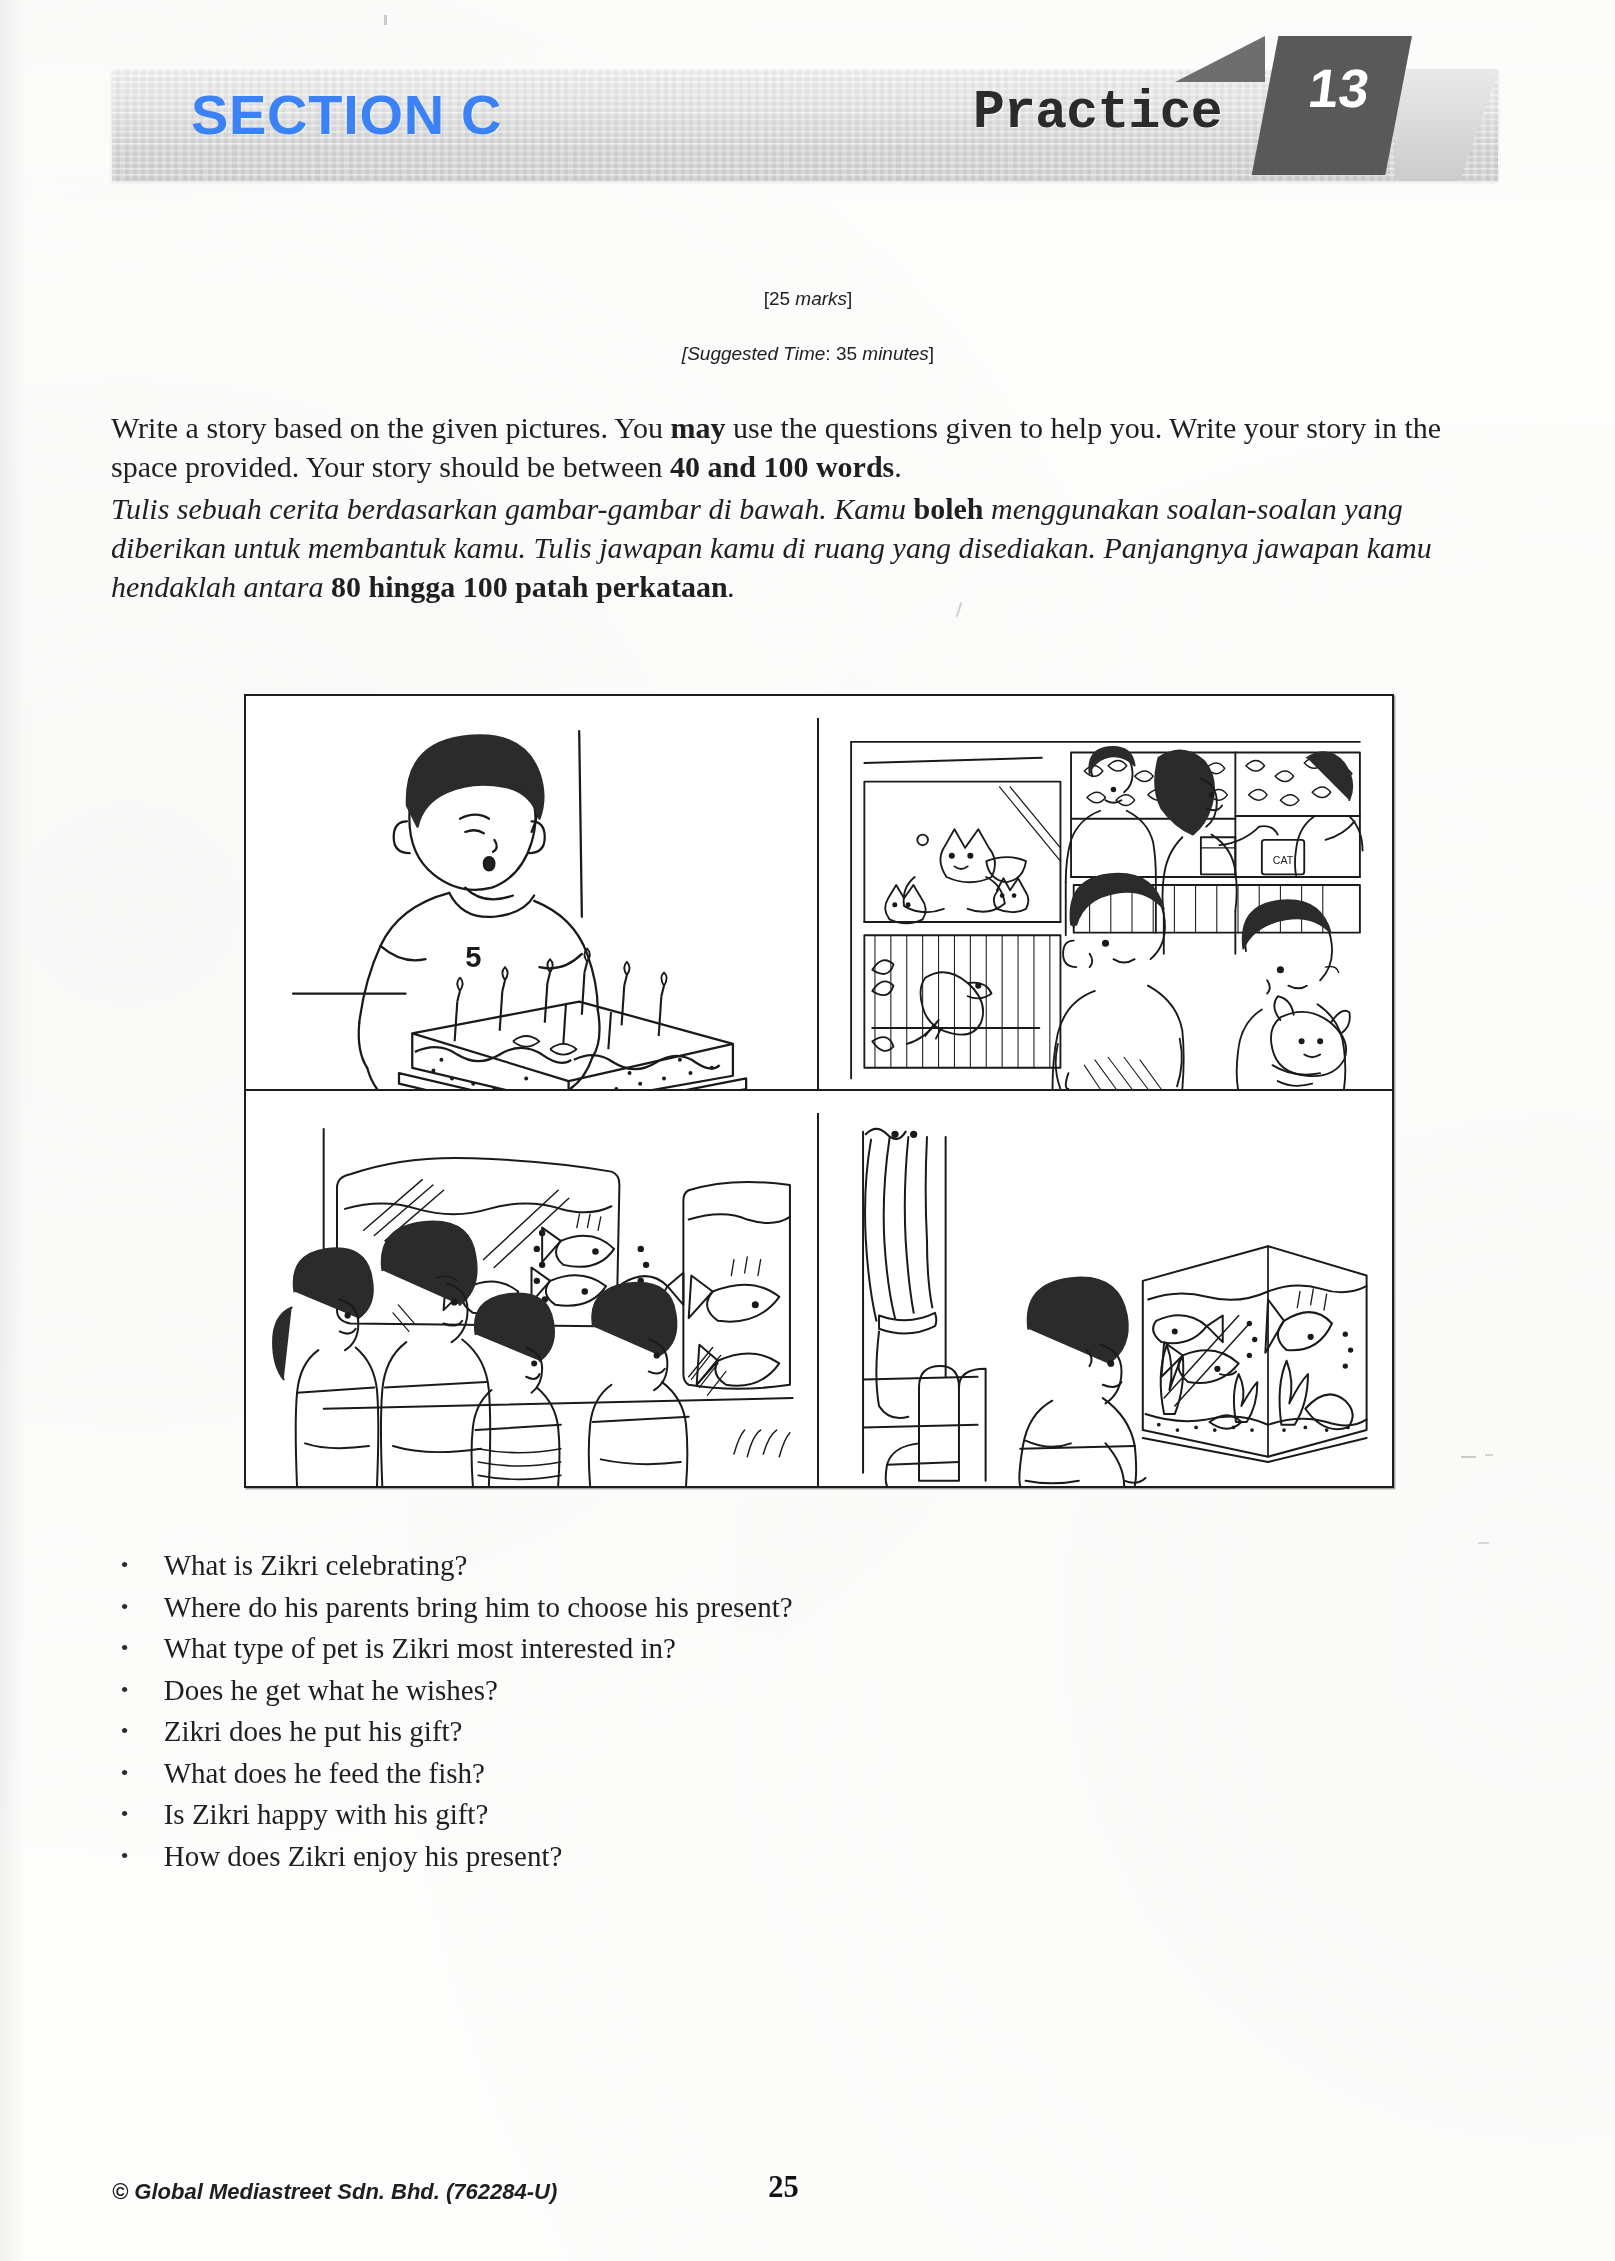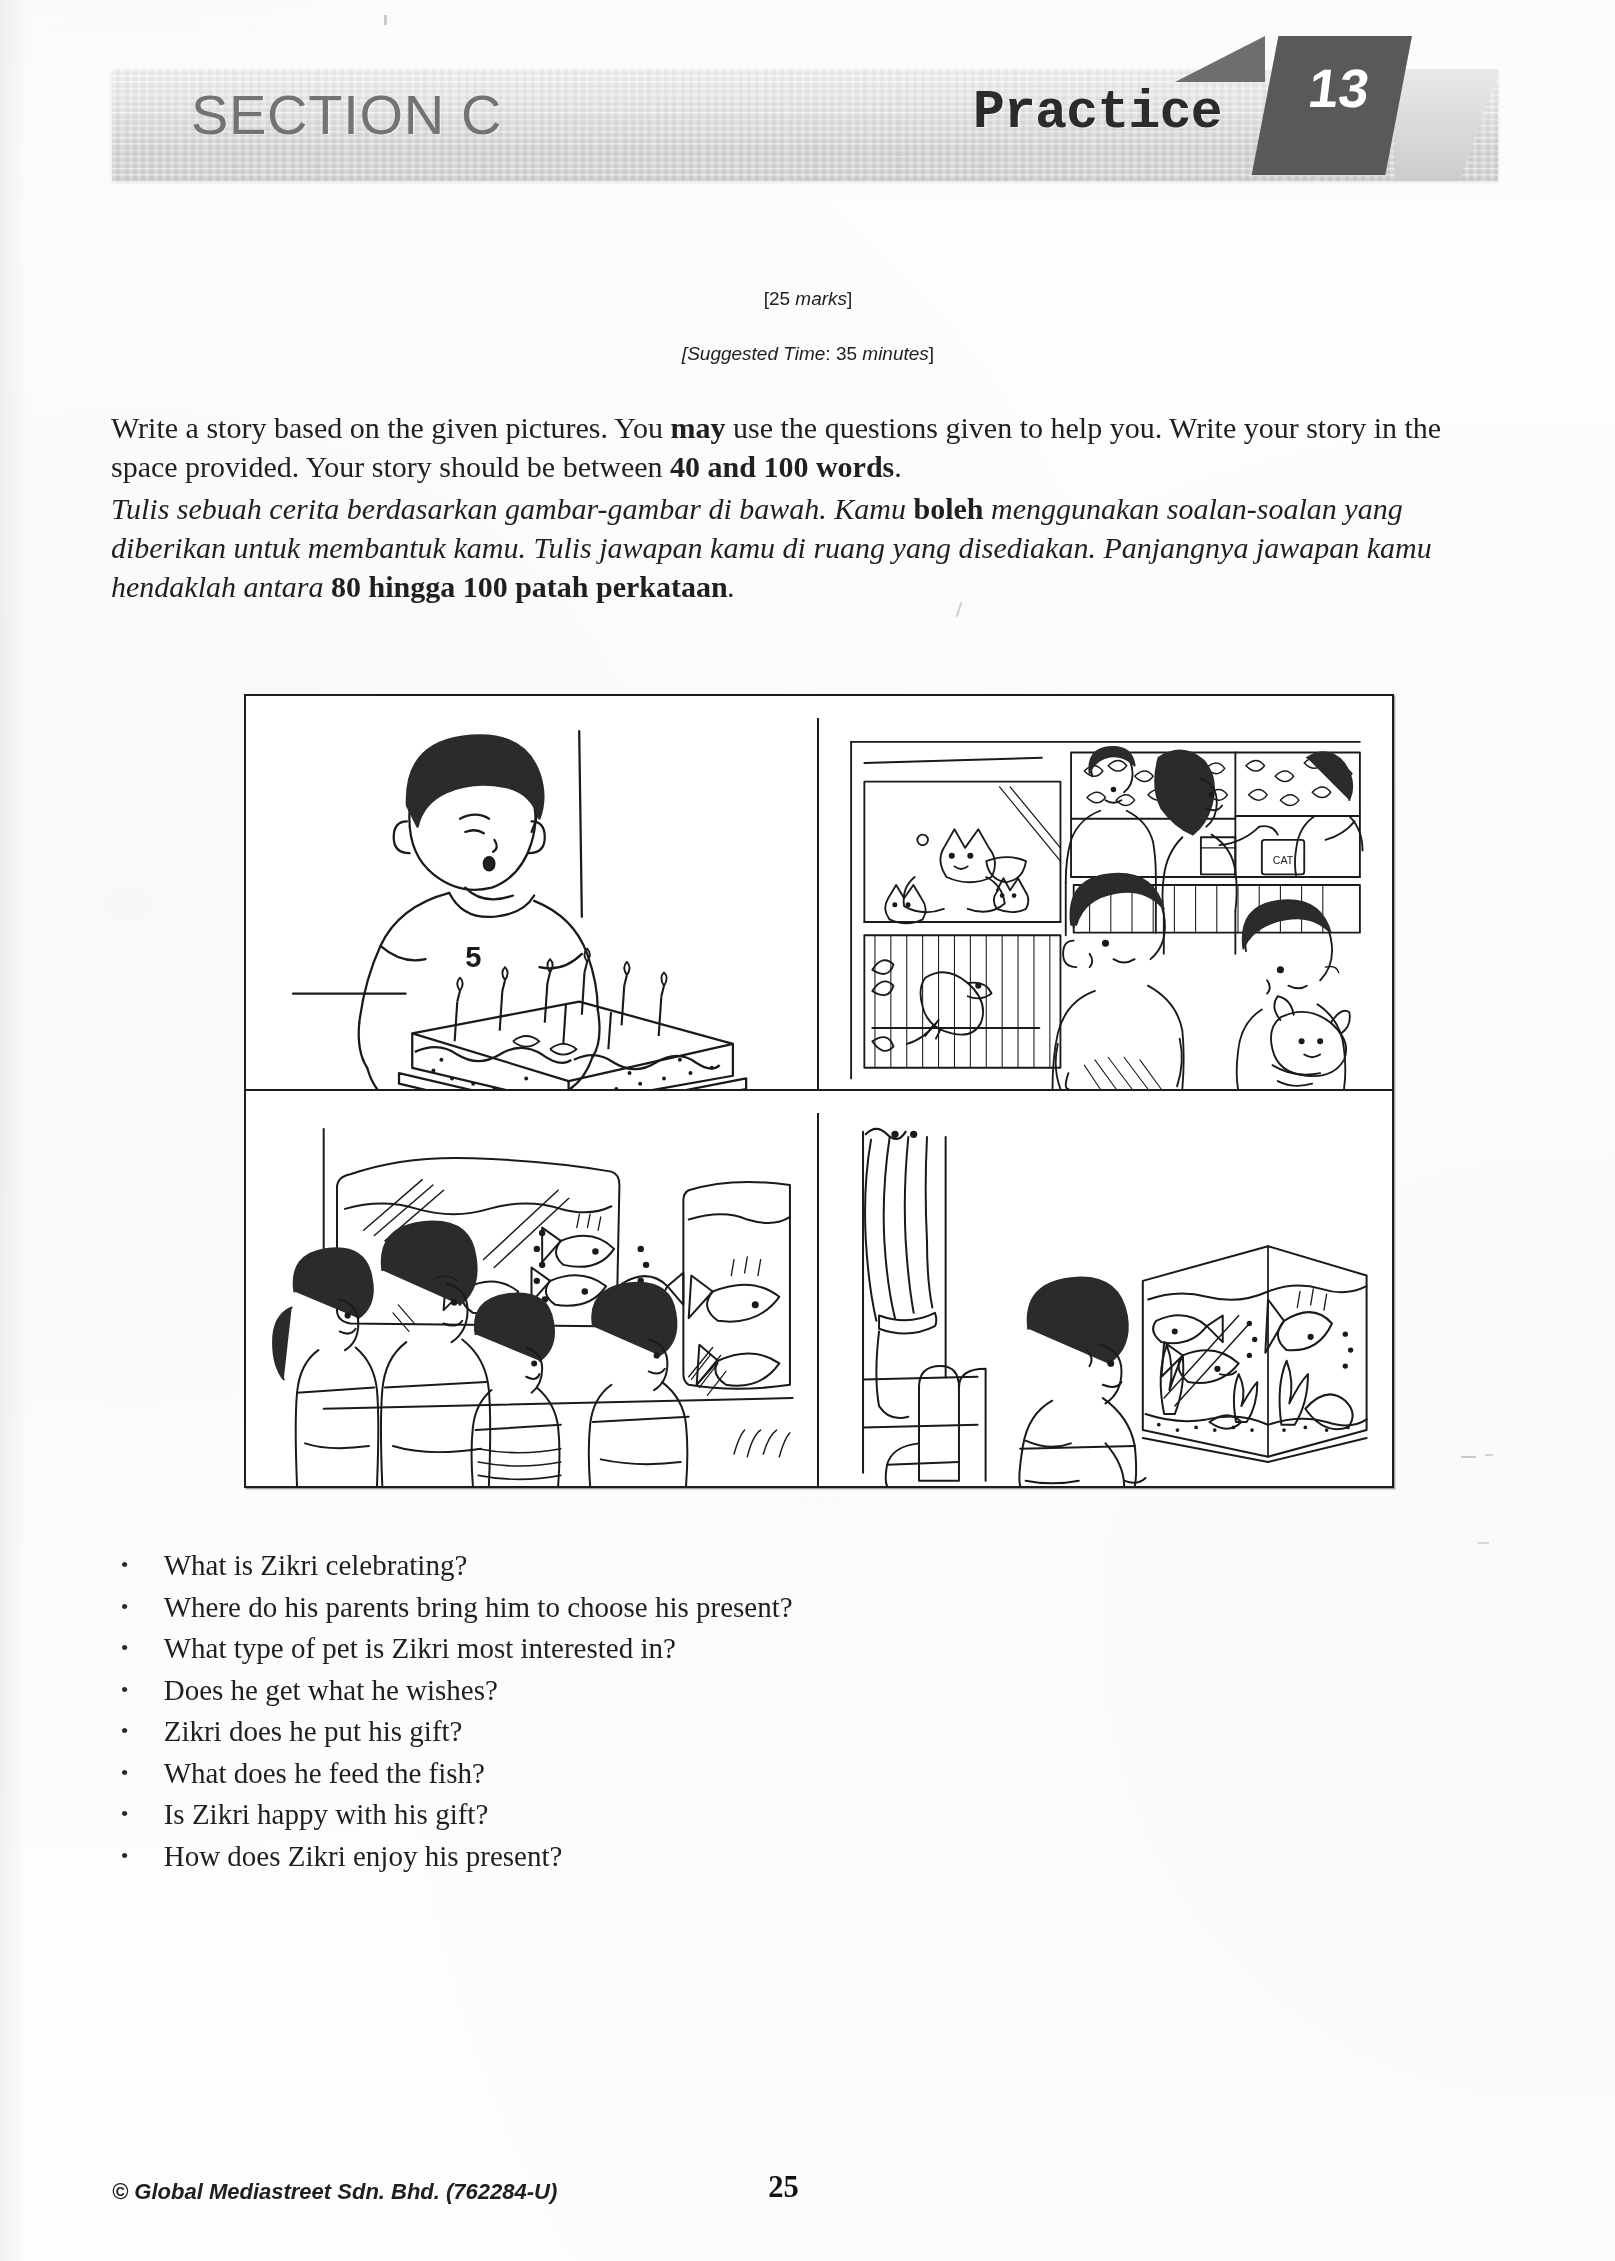--- a/index.html
+++ b/index.html
@@ -60,24 +60,24 @@
         rgba(0,0,0,0.025) 4.2px,
         rgba(0,0,0,0.025) 8.3px);
     opacity: .55;
     pointer-events: none;
   }
   .section-title {
     position: absolute;
     left: 191px;
     top: 82px;
     font-family: "Liberation Sans", "DejaVu Sans", sans-serif;
-    font-weight: normal;
+    font-weight: bold;
     font-size: 56px;
     letter-spacing: 0.7px;
-    color: #737373;
+    color: #3b82f6;
     text-shadow: 1.4px 1.4px 0 rgba(255,255,255,0.45);
     z-index: 4;
   }
   .practice-label {
     position: absolute;
     left: 973px;
     top: 83px;
     font-family: Liberation Mono, monospace;
     font-weight: bold;
     font-size: 53px;

